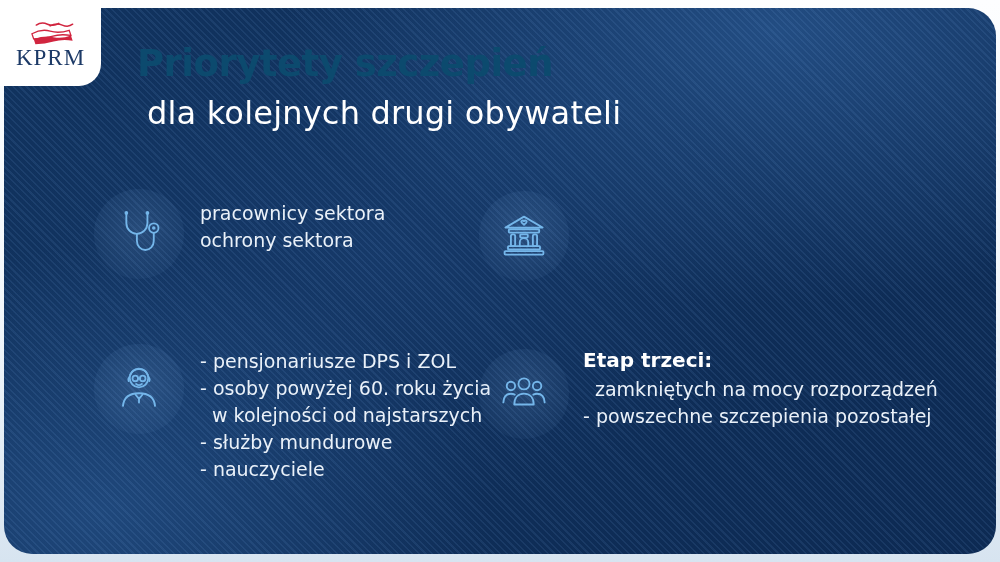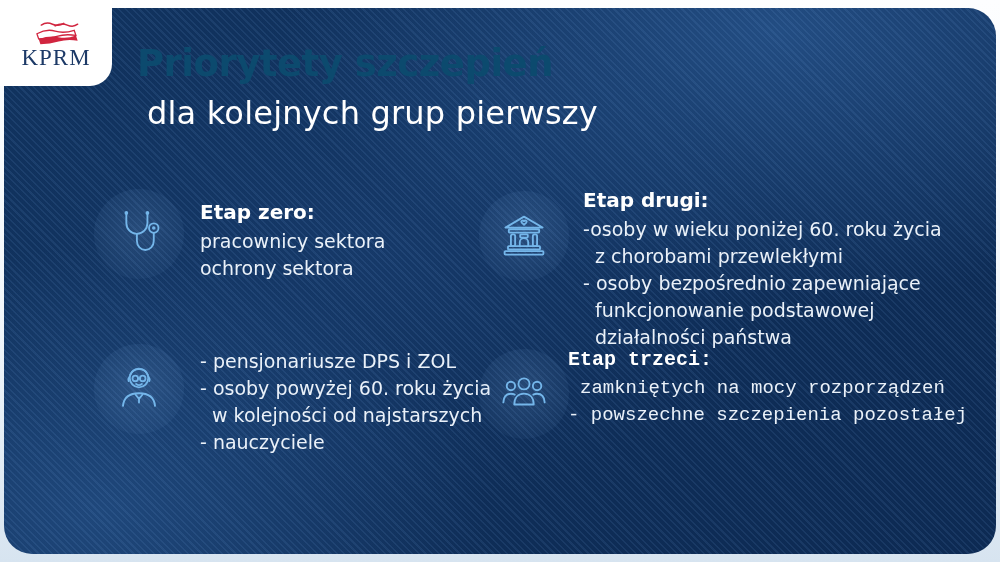--- a/index.html
+++ b/index.html
@@ -24,21 +24,21 @@
   .card::before {
     content:""; position:absolute; inset:0; border-radius:inherit;
     background:repeating-linear-gradient(45deg,
       rgba(126,176,236,0.10) 0px, rgba(126,176,236,0.10) 1.6px,
       rgba(126,176,236,0)   1.6px, rgba(126,176,236,0)   4.8px);
     pointer-events:none;
   }
 
   
   .logo-box {
-    position:absolute; left:0; top:0; width:112px; height:86px;
+    position:absolute; left:0; top:0; width:101px; height:86px;
     background:#ffffff; border-radius:0 0 22px 0; z-index:6;
     display:flex; flex-direction:column; align-items:center; justify-content:center;
     padding-top:2px; box-sizing:border-box;
   }
   .logo-flag { width:60px; height:26px; margin-bottom:1px; }
   .logo-word {
     font-family:"Liberation Serif","DejaVu Serif",serif;
     font-size:23px; color:#1d3a67; letter-spacing:1px; line-height:1;
   }
 
@@ -66,78 +66,69 @@
   .cont { padding-left:12px; }
 
   
   #icon-s1 { left:94px;  top:189px; }
   #text-s1 { left:200px; top:200px; width:310px; }
   #icon-s2 { left:479px; top:191px; }
   #text-s2 { left:583px; top:188px; width:406px; }
   #icon-s3 { left:94px;  top:344px; }
   #text-s3 { left:200px; top:348px; width:330px; }
   #icon-s4 { left:479px; top:349px; }
-  #text-s4 { left:568px; top:348px; width:406px;font-family:Liberation Mono, monospace; }
+  #text-s4 { left:583px; top:348px; width:406px; }
 </style>
 </head>
 <body>
 
 <div class="page">
 
   <div class="card"></div>
 
   <div class="logo-box">
     <svg class="logo-flag" viewBox="0 0 64 30">
       <path d="M15 7 Q21 3 28 6 T41 5" fill="none" stroke="#d1253f" stroke-width="1.7" stroke-linecap="round"></path>
       <path d="M31 8 Q38 4 45 7 T57 6" fill="none" stroke="#d1253f" stroke-width="1.7" stroke-linecap="round"></path>
       <path d="M10 17 Q21 11 31 14 T53 13 L55 19 Q43 17 33 20 T12 23 Z" fill="#ffffff" stroke="#d1253f" stroke-width="1.5"></path>
       <path d="M12 23 Q25 19 35 21 T55 19 L57 25 Q45 23 35 26 T14 29 Z" fill="#d1253f"></path>
     </svg>
     <div class="logo-word">KPRM</div>
   </div>
 
   <div class="hdr-title">Priorytety szczepień</div>
-  <div class="hdr-sub">dla kolejnych grup pierwszy</div>
+  <div class="hdr-sub">dla kolejnych drugi obywateli</div>
 
   <div class="icon-circle" id="icon-s1">
     <svg viewBox="0 0 64 64">
       <circle class="icf" cx="17" cy="7" r="2.2"></circle>
       <circle class="icf" cx="42" cy="7" r="2.2"></circle>
       <path class="ic" d="M17 9 v10 c0 7.2 5.6 12.8 12.5 12.8 S42 26.2 42 19 V9"></path>
       <path class="ic" d="M29.5 31.8 V40 c0 6.6 4.6 11 10 11 s10-4.4 10-11 v-9.2"></path>
       <circle class="ic" cx="49.5" cy="25" r="5.6"></circle>
       <circle class="icf" cx="49.5" cy="25" r="2.1"></circle>
     </svg>
   </div>
   <div class="sec-text" id="text-s1">
-    <div class="sec-heading">Etap zero:</div>
     <div class="sec-line">pracownicy sektora</div>
     <div class="sec-line">ochrony sektora</div>
   </div>
 
   <div class="icon-circle" id="icon-s2">
     <svg viewBox="0 0 64 64">
       <path class="ic" d="M10 22 L32 9 L54 22 Z"></path>
       <path class="ic" d="M32 14.6 c-1.1-1.6-3.2-1-3.2 .6 0 1.2 1.6 2.2 3.2 3.4 1.6-1.2 3.2-2.2 3.2-3.4 0-1.6-2.1-2.2-3.2-.6 Z"></path>
       <rect class="ic" x="14" y="24" width="36" height="4" rx="1"></rect>
       <rect class="ic" x="16.5" y="30" width="5" height="14" rx="2"></rect>
       <rect class="ic" x="42.5" y="30" width="5" height="14" rx="2"></rect>
       <rect class="ic" x="27.5" y="30" width="9" height="4" rx="1"></rect>
       <path class="ic" d="M27 44 v-4.5 a5 5 0 0 1 10 0 V44"></path>
       <rect class="ic" x="13" y="44" width="38" height="4" rx="1"></rect>
       <rect class="ic" x="9" y="50" width="46" height="4" rx="1"></rect>
     </svg>
-  </div>
-  <div class="sec-text" id="text-s2">
-    <div class="sec-heading">Etap drugi:</div>
-    <div class="sec-line">-osoby w wieku poniżej 60. roku życia</div>
-    <div class="sec-line cont">z chorobami przewlekłymi</div>
-    <div class="sec-line">- osoby bezpośrednio zapewniające</div>
-    <div class="sec-line cont">funkcjonowanie podstawowej</div>
-    <div class="sec-line cont">działalności państwa</div>
   </div>
 
   <div class="icon-circle" id="icon-s3">
     <svg viewBox="0 0 64 64">
       <circle class="ic" cx="32" cy="19" r="11"></circle>
       <path class="ic" d="M21.5 15.5 c2.2-4.8 6-7 10.5-7 s8.3 2.2 10.5 7"></path>
       <path class="ic" d="M20.7 17.5 q-1.8 2.2-1 5"></path>
       <path class="ic" d="M43.3 17.5 q1.8 2.2 1 5"></path>
       <circle class="ic" cx="27.6" cy="19.5" r="3.3"></circle>
       <circle class="ic" cx="36.4" cy="19.5" r="3.3"></circle>
@@ -145,20 +136,21 @@
       <path class="ic" d="M28.6 26 q3.4 2.8 6.8 0"></path>
       <path class="ic" d="M13 52 c1-10 8.2-15 19-15 s18 5 19 15"></path>
       <path class="ic" d="M28 38.8 l4 4.8 4-4.8"></path>
       <path class="ic" d="M32 43.6 v4.4"></path>
     </svg>
   </div>
   <div class="sec-text" id="text-s3">
     <div class="sec-line">- pensjonariusze DPS i ZOL</div>
     <div class="sec-line">- osoby powyżej 60. roku życia</div>
     <div class="sec-line cont">w kolejności od najstarszych</div>
+    <div class="sec-line">- służby mundurowe</div>
     <div class="sec-line">- nauczyciele</div>
   </div>
 
   <div class="icon-circle" id="icon-s4">
     <svg viewBox="0 0 64 64">
       <circle class="ic" cx="16.5" cy="22.5" r="5"></circle>
       <path class="ic" d="M7.5 42 c.4-6.8 3.9-10.3 9-10.3 1.7 0 3.2.4 4.5 1.1"></path>
       <circle class="ic" cx="47.5" cy="22.5" r="5"></circle>
       <path class="ic" d="M56.5 42 c-.4-6.8-3.9-10.3-9-10.3 -1.7 0-3.2.4-4.5 1.1"></path>
       <circle class="ic" cx="32" cy="20" r="6.6"></circle>

